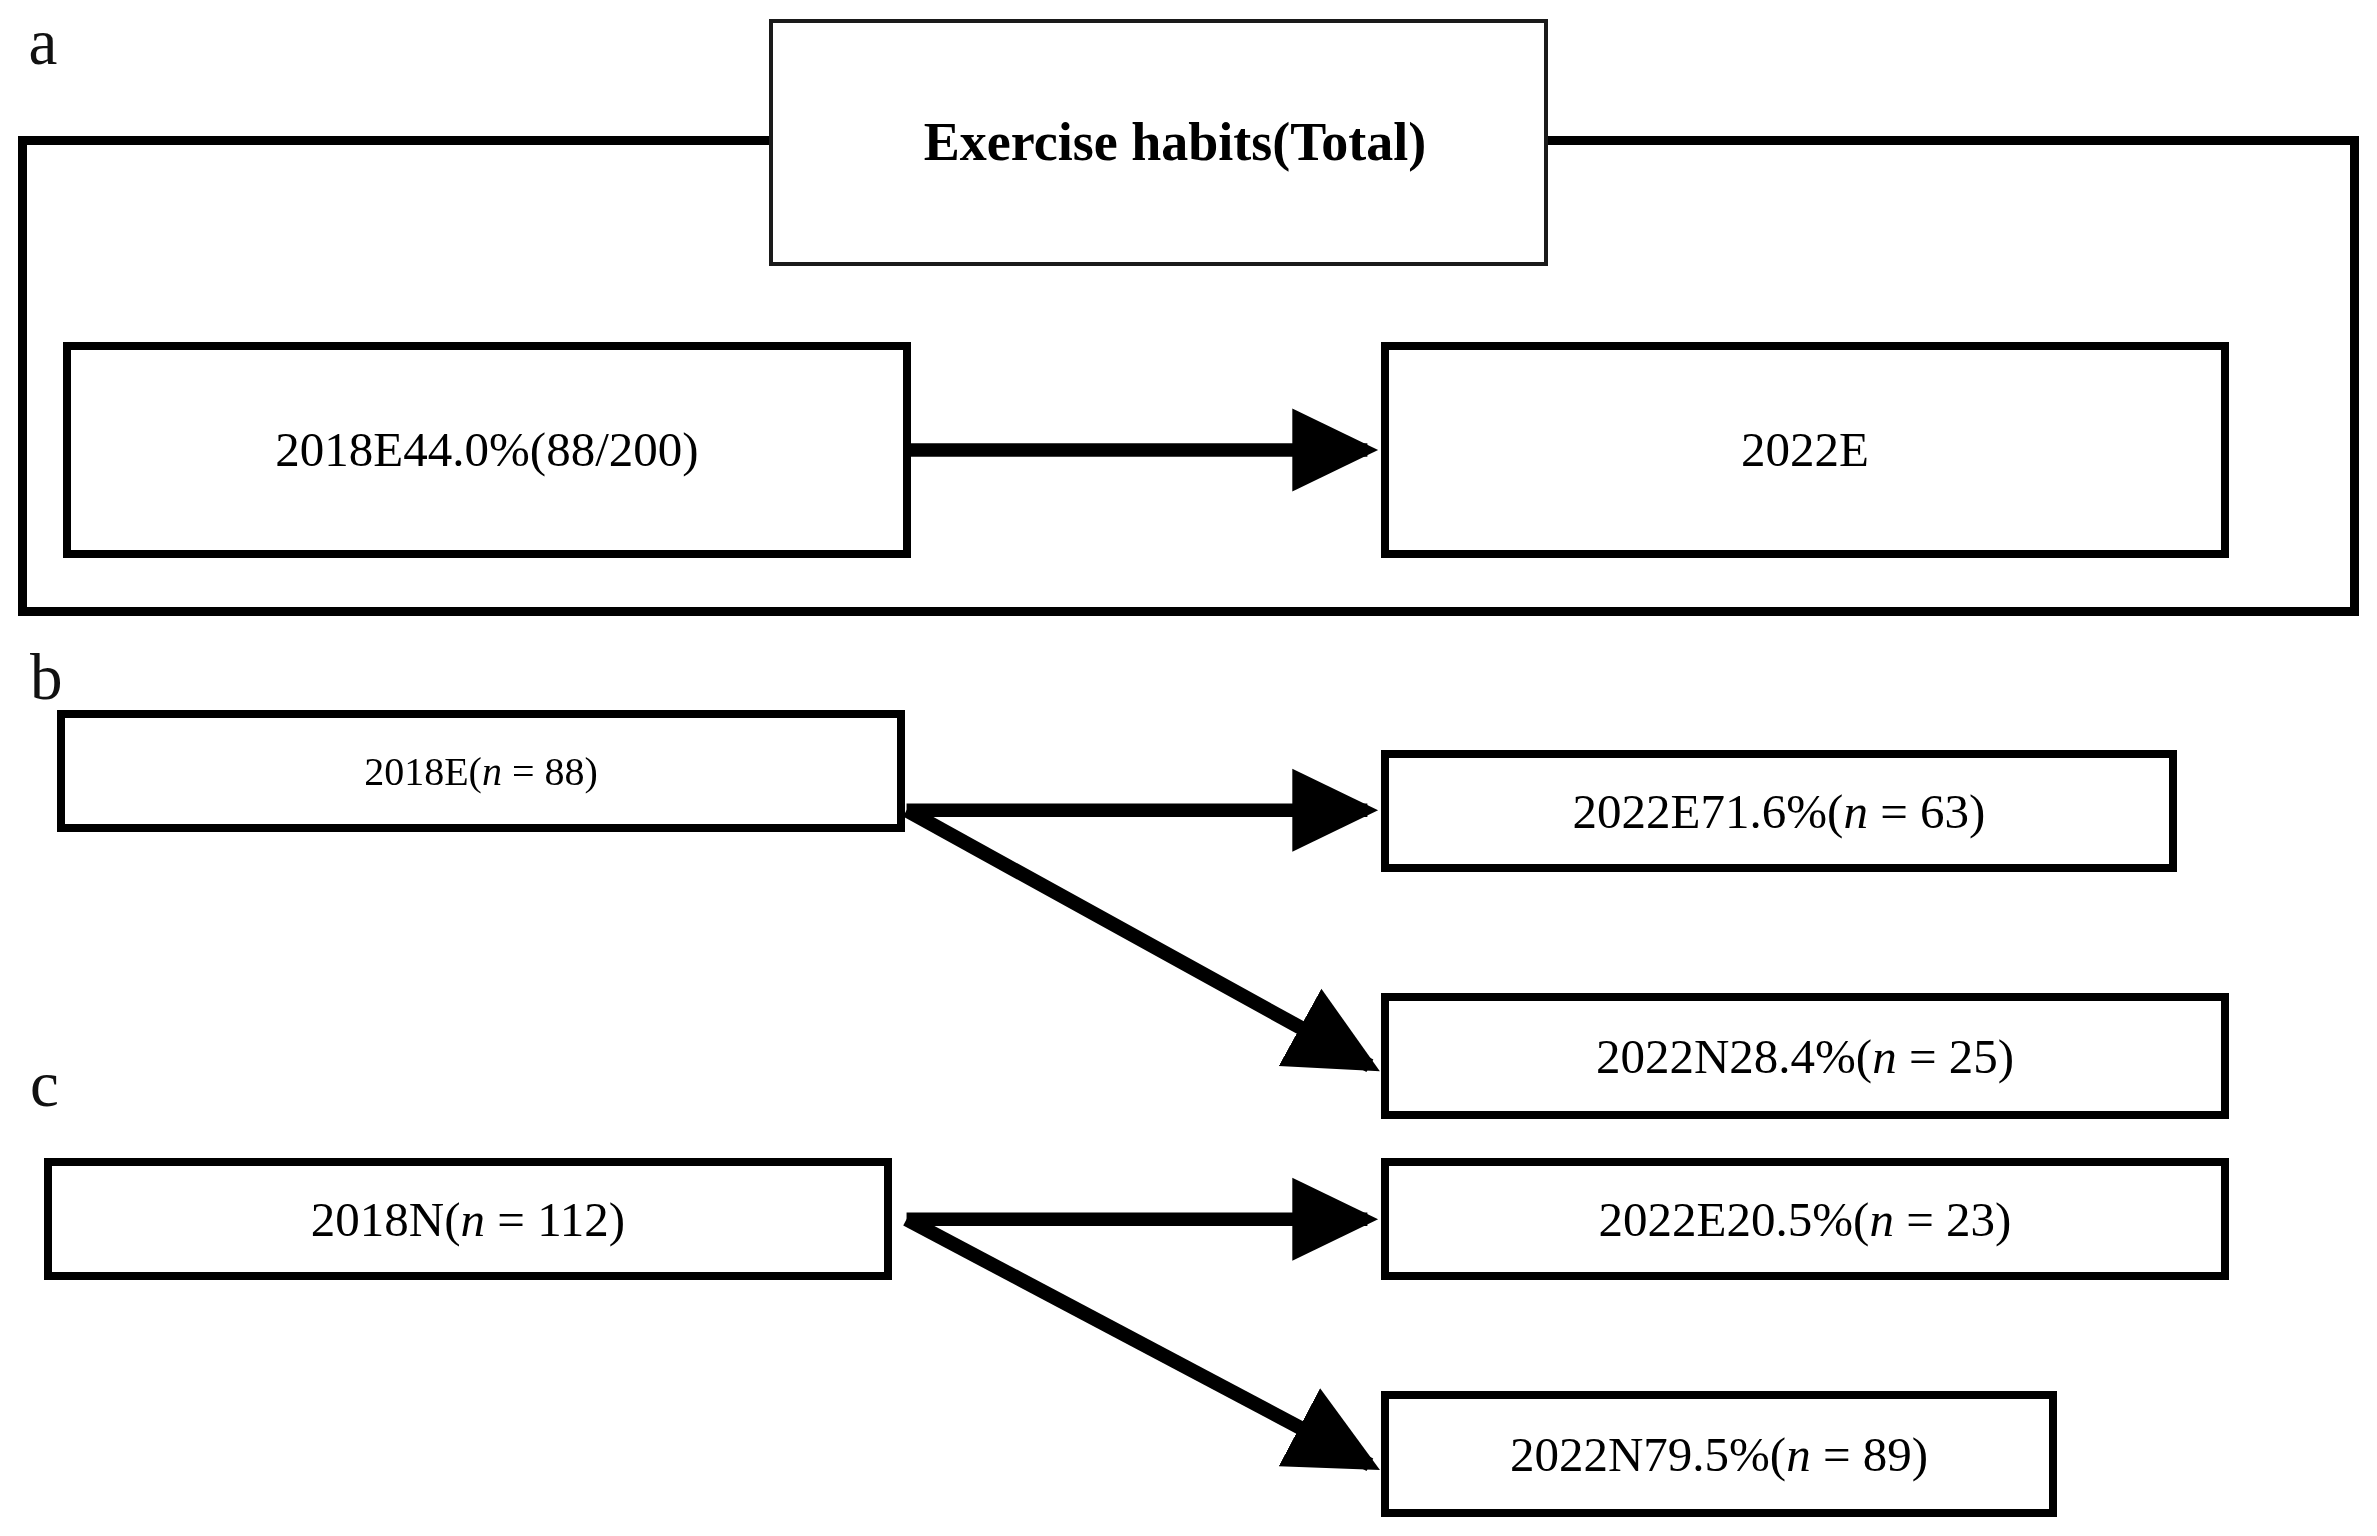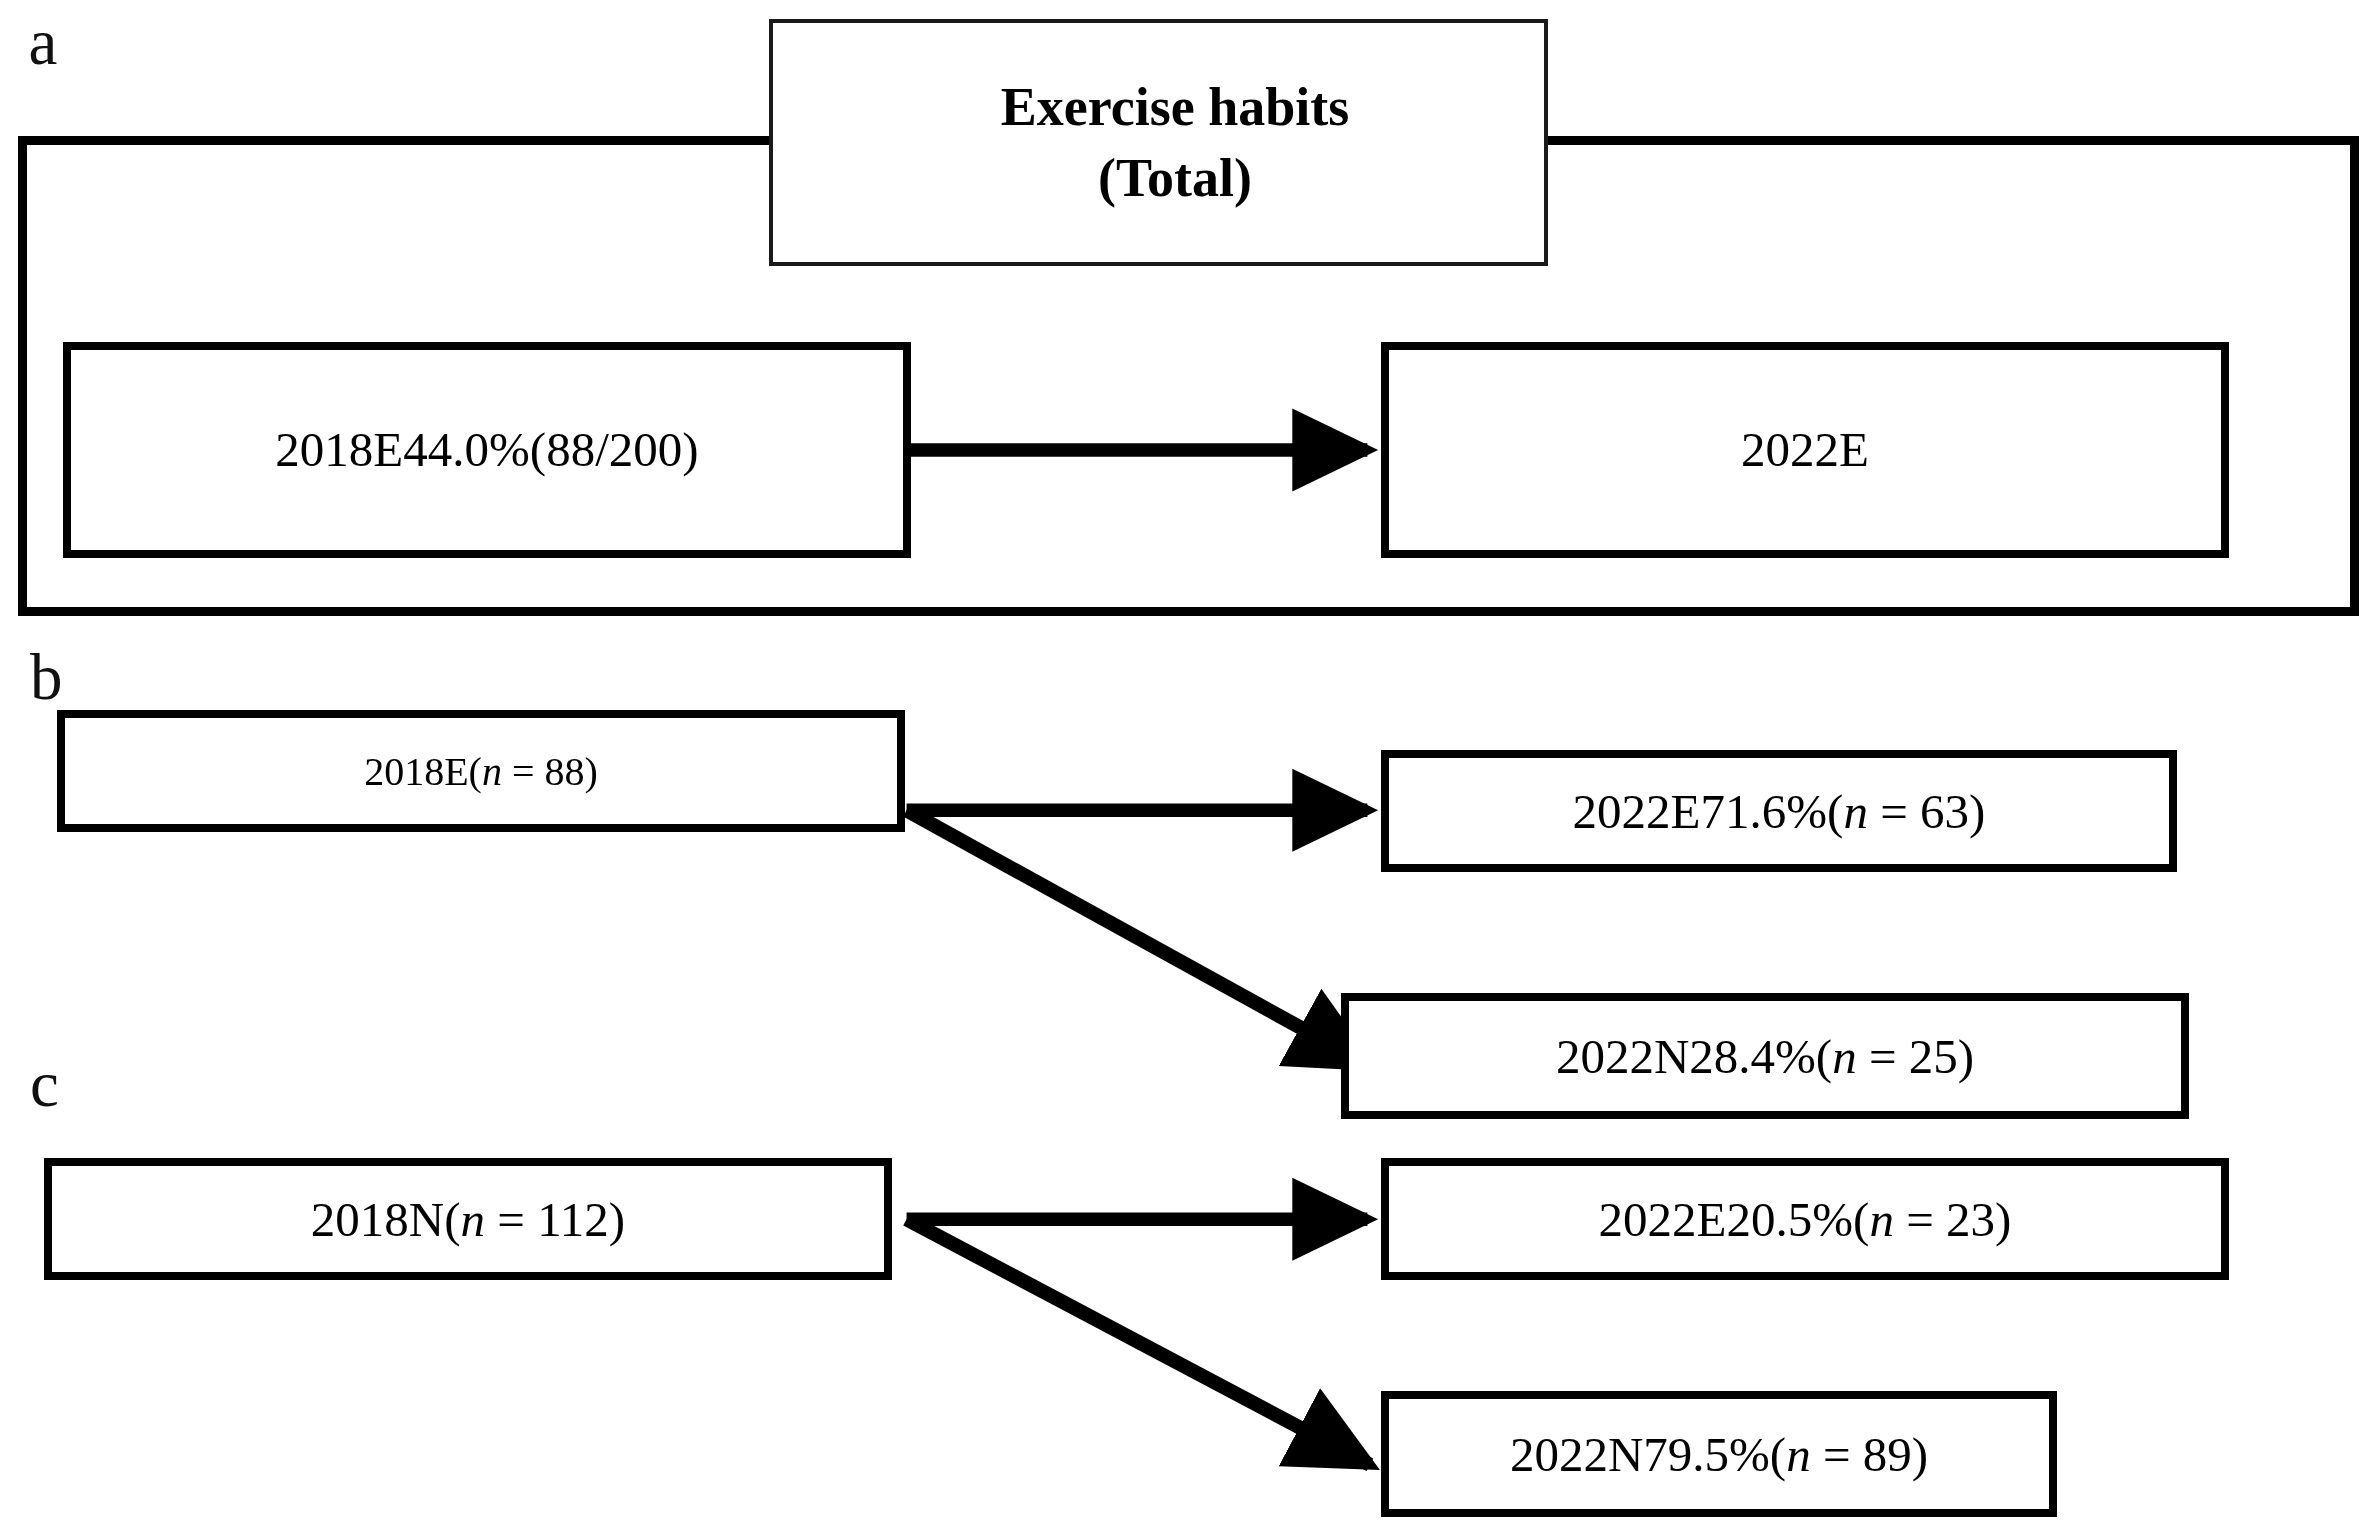--- a/index.html
+++ b/index.html
@@ -59,21 +59,20 @@
     z-index: 1;
   }
 
   
   .title-box {
     position: absolute;
     box-sizing: border-box;
     background: #ffffff;
     border: 4.2px solid #1a1a1a;
     display: flex;
-    flex-direction: column;
     align-items: center;
     justify-content: center;
     font-weight: 700;
     font-family: "Liberation Serif", "DejaVu Serif", serif;
     z-index: 6;
     padding-left: 33px;
   }
   .title-box .line {
     display: block;
     white-space: nowrap;
@@ -123,21 +122,21 @@
       <span>2018E(</span><span class="italic-n">n</span><span> = 88)</span>
     </span>
   </div>
 
   <div class="node-box" style="left:1381px; top:750px; width:796px; height:122px; font-size:49px;">
     <span class="line">
       <span>2022E71.6%(</span><span class="italic-n">n</span><span> = 63)</span>
     </span>
   </div>
 
-  <div class="node-box" style="left:1341px; top:993px; width:848px; height:126px; font-size:49px;">
+  <div class="node-box" style="left:1381px; top:993px; width:848px; height:126px; font-size:49px;">
     <span class="line">
       <span>2022N28.4%(</span><span class="italic-n">n</span><span> = 25)</span>
     </span>
   </div>
 
   <div class="panel-letter" style="left:30px; top:1052px;">c</div>
 
   <div class="node-box" style="left:44px; top:1158px; width:848px; height:122px; font-size:49px;">
     <span class="line">
       <span>2018N(</span><span class="italic-n">n</span><span> = 112)</span>

